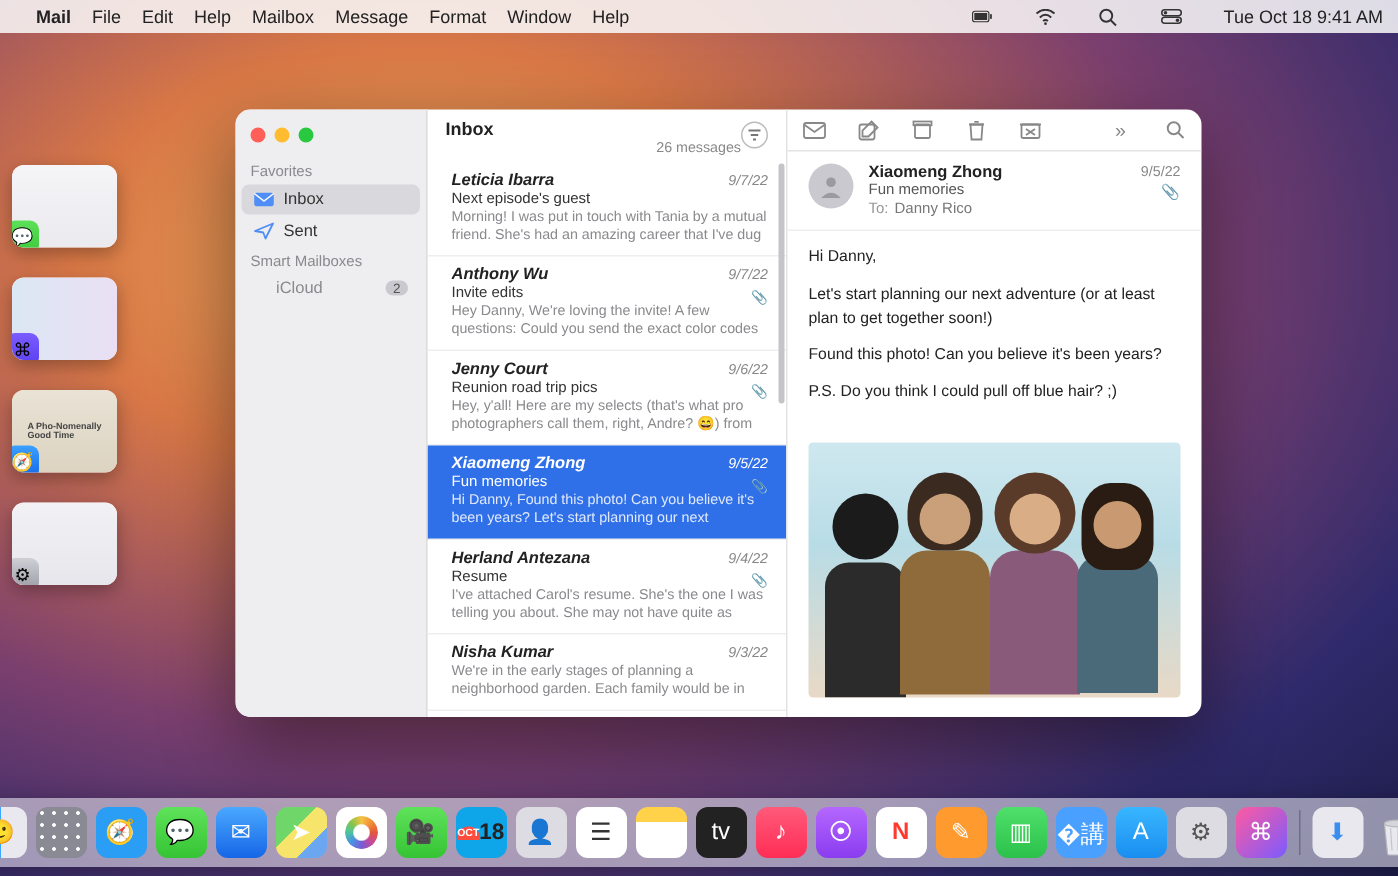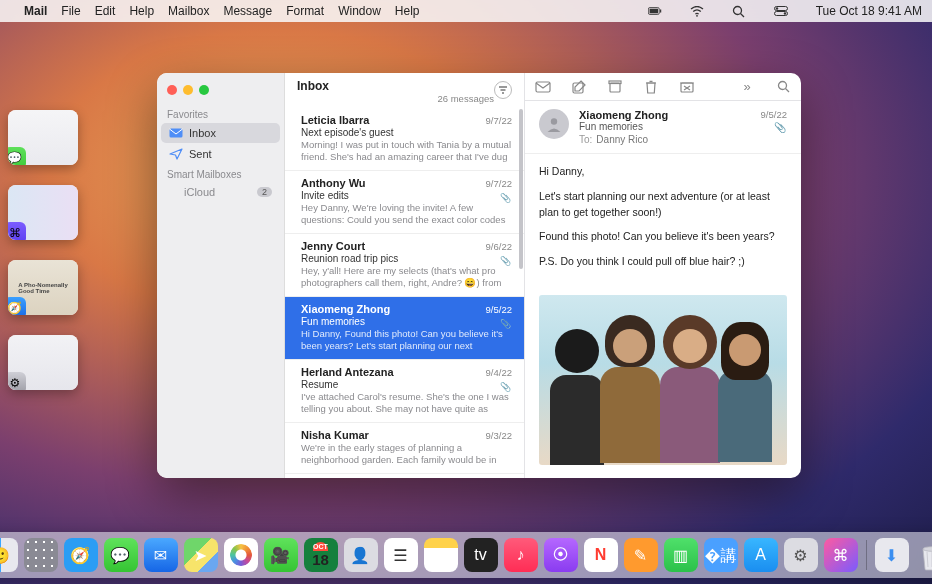--- a/index.html
+++ b/index.html
@@ -47,21 +47,21 @@
 
   
   .msglist { width:240px; border-right:1px solid #e3e3e6; display:flex; flex-direction:column; }
   .msglist-header { padding:6px 12px 4px 12px; display:flex; align-items:flex-start; }
   .msglist-header .titles{flex:1;}
   .msglist-header h2{ font-size:12px; font-weight:700; color:#222; }
   .msglist-header .sub{ font-size:9.5px; color:#888;text-align:right; }
   .filter-btn{ width:18px;height:18px;border:1px solid #bbb;border-radius:50%;display:flex;align-items:center;justify-content:center;font-size:10px;color:#777;margin-top:2px;}
   .msg-items { flex:1; overflow:hidden; }
   .msg { padding:6px 12px 7px 16px; border-bottom:1px solid #eee; position:relative; }
-  .msg .row1{ display:flex; align-items:center; }
+  .msg .row1{ display:flex; align-items:center;font-style:italic; }
   .msg .sender{ font-size:11px; font-weight:700; color:#222; flex:1; white-space:nowrap; overflow:hidden; text-overflow:ellipsis;}
   .msg .date{ font-size:9.5px; color:#888; }
   .msg .subject{ font-size:10px; color:#333; margin-top:1px; white-space:nowrap; overflow:hidden; text-overflow:ellipsis;}
   .msg .preview{ font-size:9.5px; color:#8a8a8e; line-height:1.25; max-height:24px; overflow:hidden; margin-top:1px;}
   .msg .attach{ position:absolute; right:12px; top:22px; font-size:9px; color:#999;}
   .msg.selected{ background:#2f6fe8; }
   .msg.selected .sender,.msg.selected .subject,.msg.selected .date,.msg.selected .preview,.msg.selected .attach{ color:#fff; }
   .msg.selected .preview{ color:rgba(255,255,255,0.85); }
   .scrolltrack{position:absolute;right:0;top:32px;bottom:0;width:6px;}
   .scrollthumb{position:absolute;right:1px;top:4px;width:4px;height:160px;background:#c4c4c9;border-radius:3px;}
@@ -98,21 +98,21 @@
   .dock-icon{width:34px;height:34px;border-radius:8px;display:flex;align-items:center;justify-content:center;font-size:16px;color:#fff;position:relative;}
   .dock-sep{width:1px;height:30px;background:rgba(0,0,0,0.25);margin:0 2px;}
   .di-finder{background:linear-gradient(90deg,#39a5ff 50%,#e8e8ee 50%);} 
   .di-launch{background:#8a8a94;background-image:radial-gradient(circle,#fff 1px,transparent 1.5px);background-size:8px 8px;}
   .di-safari{background:radial-gradient(circle,#fff 30%,#2a9df4 32%);} 
   .di-msg{background:linear-gradient(#5fe25b,#35c433);} 
   .di-mail{background:linear-gradient(#4aa8ff,#1666e6);} 
   .di-maps{background:linear-gradient(135deg,#6fd66a 0 40%,#f7e46a 40% 70%,#6aa7f0 70%);} 
   .di-photos{background:#fff;} .di-photos span{background:conic-gradient(#f6c244,#f08f37,#e4563b,#c44a9a,#7a5bd6,#4a90e2,#4ac4a0,#8ac44a,#f6c244);width:22px;height:22px;border-radius:50%;-webkit-mask:radial-gradient(circle,transparent 5px,#000 6px);}
   .di-ft{background:linear-gradient(#5fe25b,#35c433);} 
-  .di-cal{background:#15803d;display:flex;flex-direction:column;} .di-cal .m{background:#ff4d3d;font-size:7px;font-weight:700;border-radius:8px 8px 0 0;padding:1px 0;text-align:center;} .di-cal .d{color:#222;font-size:15px;font-weight:600;text-align:center;line-height:1.2;}
+  .di-cal{background:#0ea5e9;display:flex;flex-direction:row;} .di-cal .m{background:#ff4d3d;font-size:7px;font-weight:700;border-radius:8px 8px 0 0;padding:1px 0;text-align:center;} .di-cal .d{color:#222;font-size:15px;font-weight:600;text-align:center;line-height:1.2;}
   .di-contacts{background:#dcdce2;} 
   .di-remind{background:#fff;} 
   .di-notes{background:#fff;border-top:10px solid #ffd24a;} 
   .di-tv{background:#222;} 
   .di-music{background:linear-gradient(#ff5a7a,#ff2d55);} 
   .di-pod{background:linear-gradient(#b567ff,#8a3cf0);} 
   .di-news{background:#fff;color:#ff3b30;font-weight:900;} 
   .di-pages{background:#ff9a2e;} 
   .di-numbers{background:linear-gradient(#4fe06a,#2bc14a);} 
   .di-keynote{background:#4aa0ff;} 

